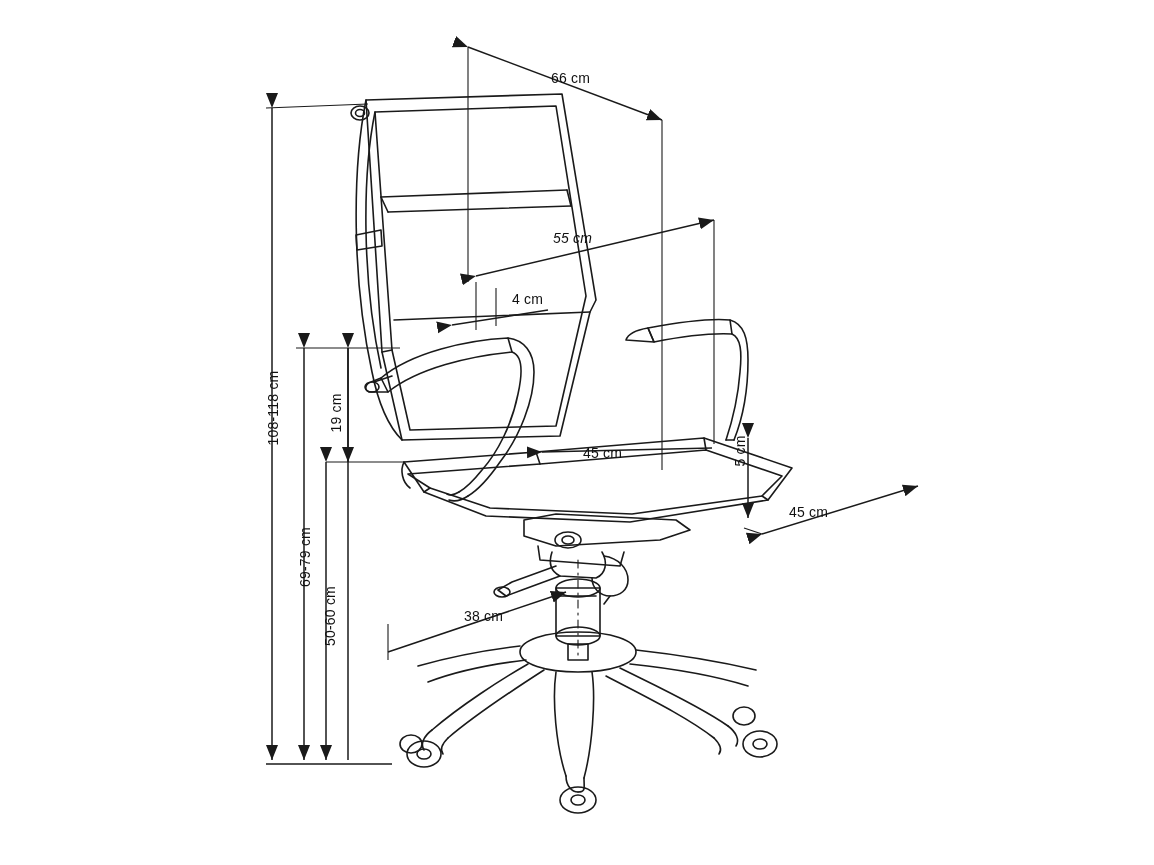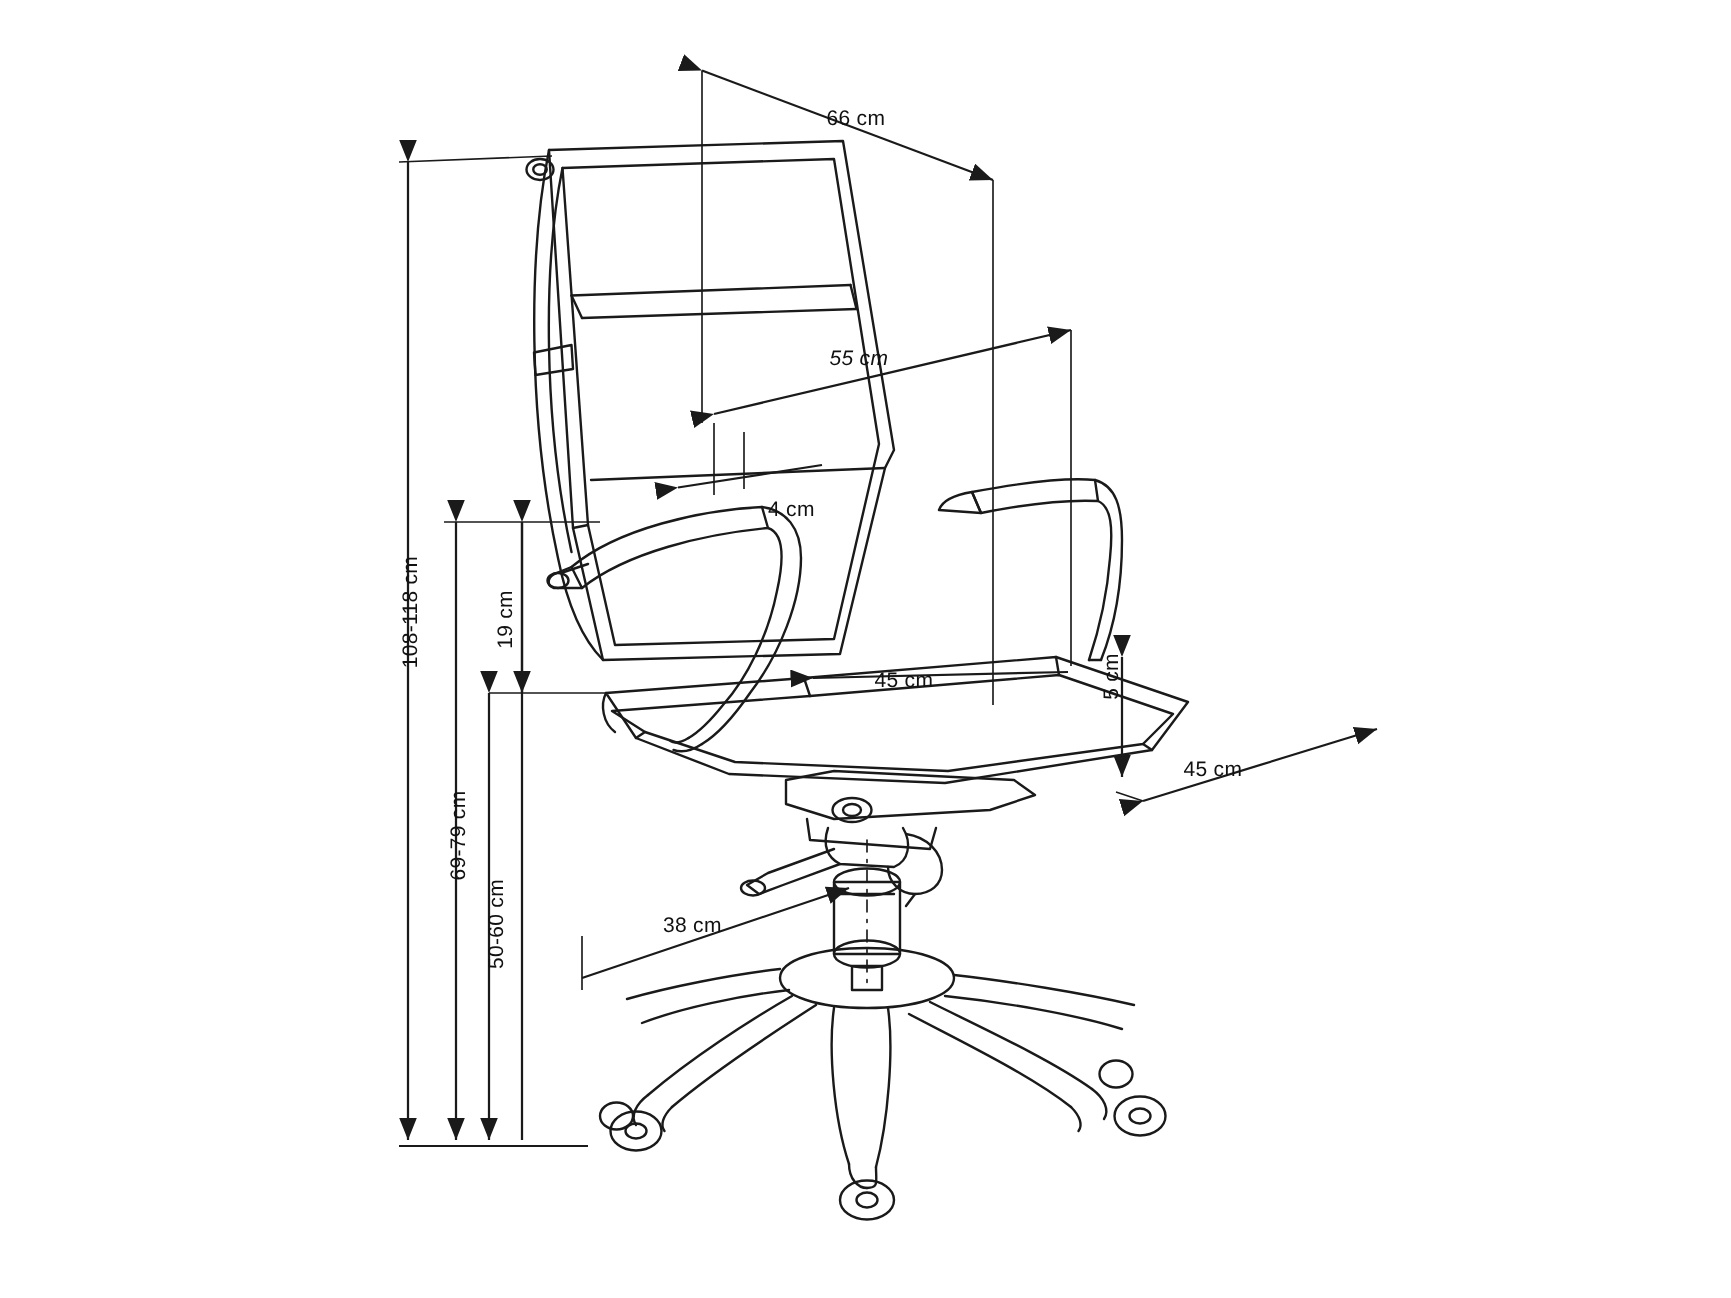--- a/index.html
+++ b/index.html
@@ -219,29 +219,29 @@
       </g>
 
       <line x1="266" y1="764" x2="392" y2="764" stroke-width="1.4"></line>
     </g>
   </svg>
 
   <div class="dimlabel" style="left:551px; top:70px;">66 cm</div>
 
   <div class="dimlabel" style="left:553px; top:230px;font-style:italic;">55 cm</div>
 
-  <div class="dimlabel" style="left:512px; top:291px;margin-top:40px;">4 cm</div>
+  <div class="dimlabel" style="left:512px; top:291px;">4 cm</div>
 
   <div class="dimlabel" style="left:583px; top:445px;">45 cm</div>
 
   <div class="dimlabel" style="left:789px; top:504px;">45 cm</div>
 
   <div class="dimlabel vert" style="left:717px; top:443px; width:46px; text-align:center;">5 cm</div>
 
-  <div class="dimlabel" style="left:442px; top:608px;text-align:right;">38 cm</div>
+  <div class="dimlabel" style="left:464px; top:608px;text-align:right;">38 cm</div>
 
   <div class="dimlabel vert" style="left:221px; top:400px; width:104px; text-align:center;">108-118 cm</div>
 
   <div class="dimlabel vert" style="left:257px; top:549px; width:96px; text-align:center;">69-79 cm</div>
 
   <div class="dimlabel vert" style="left:282px; top:608px; width:96px; text-align:center;">50-60 cm</div>
 
   <div class="dimlabel vert" style="left:303px; top:405px; width:66px; text-align:center;">19 cm</div>
 
 </div>

